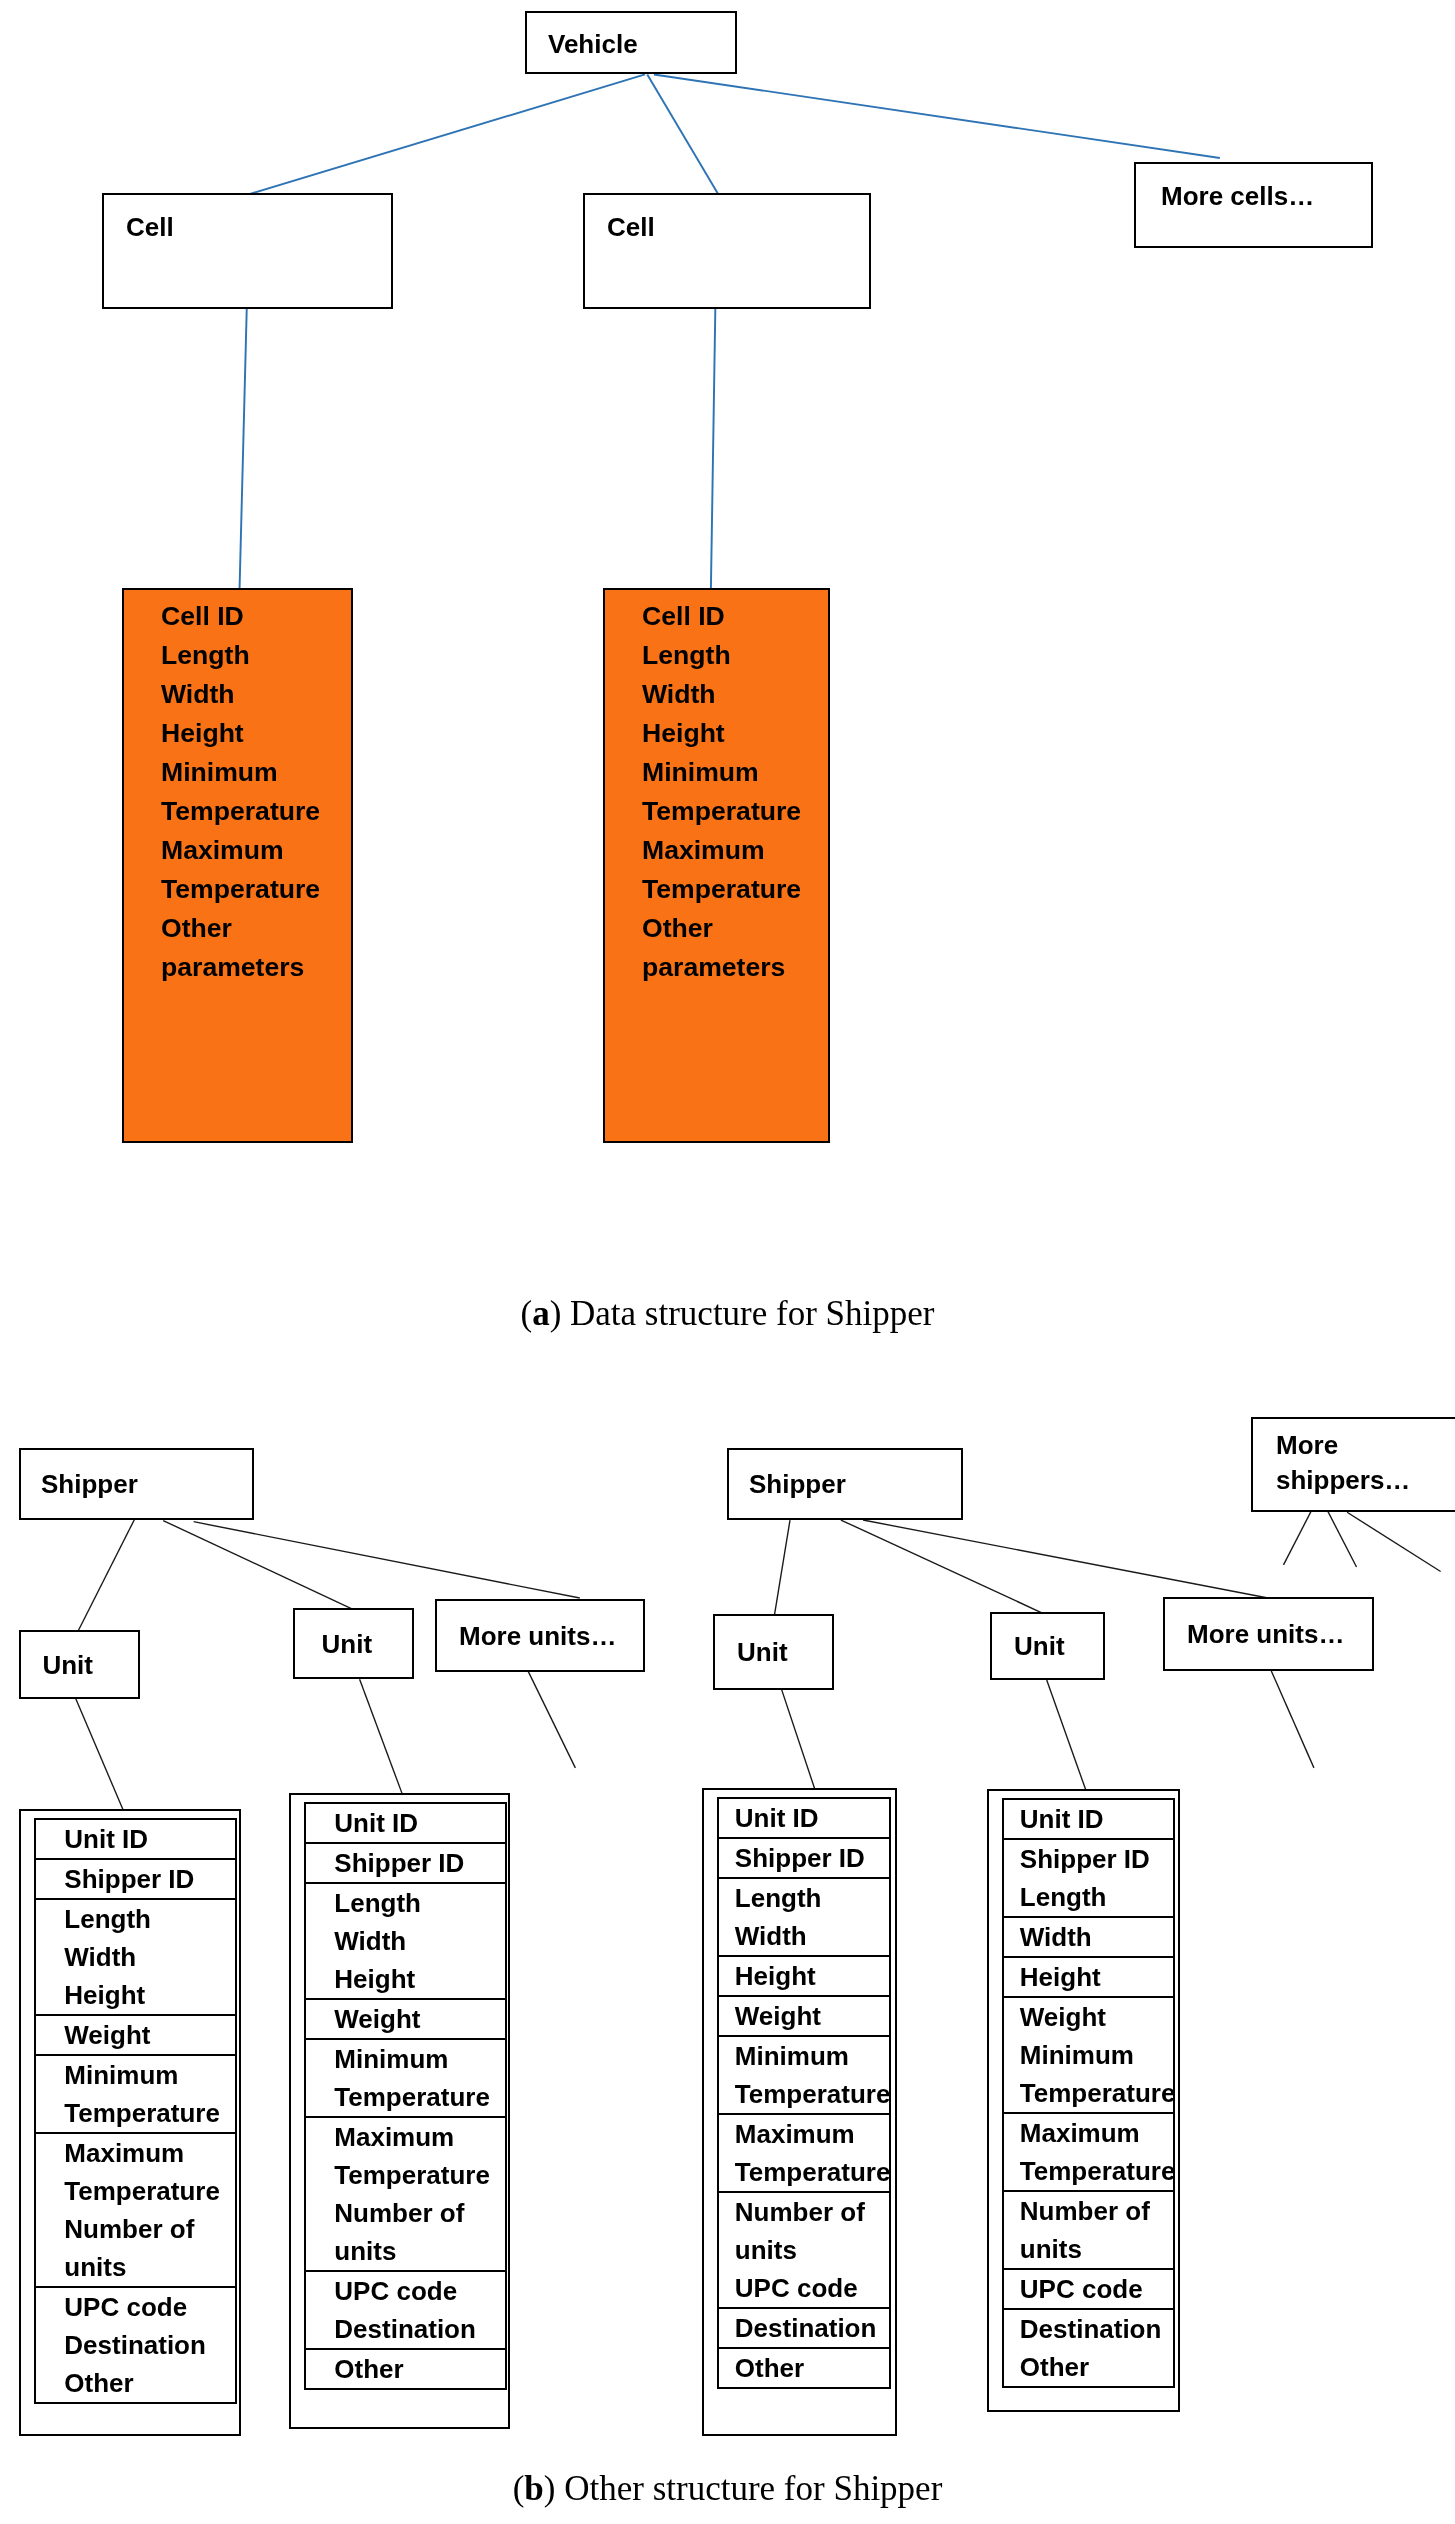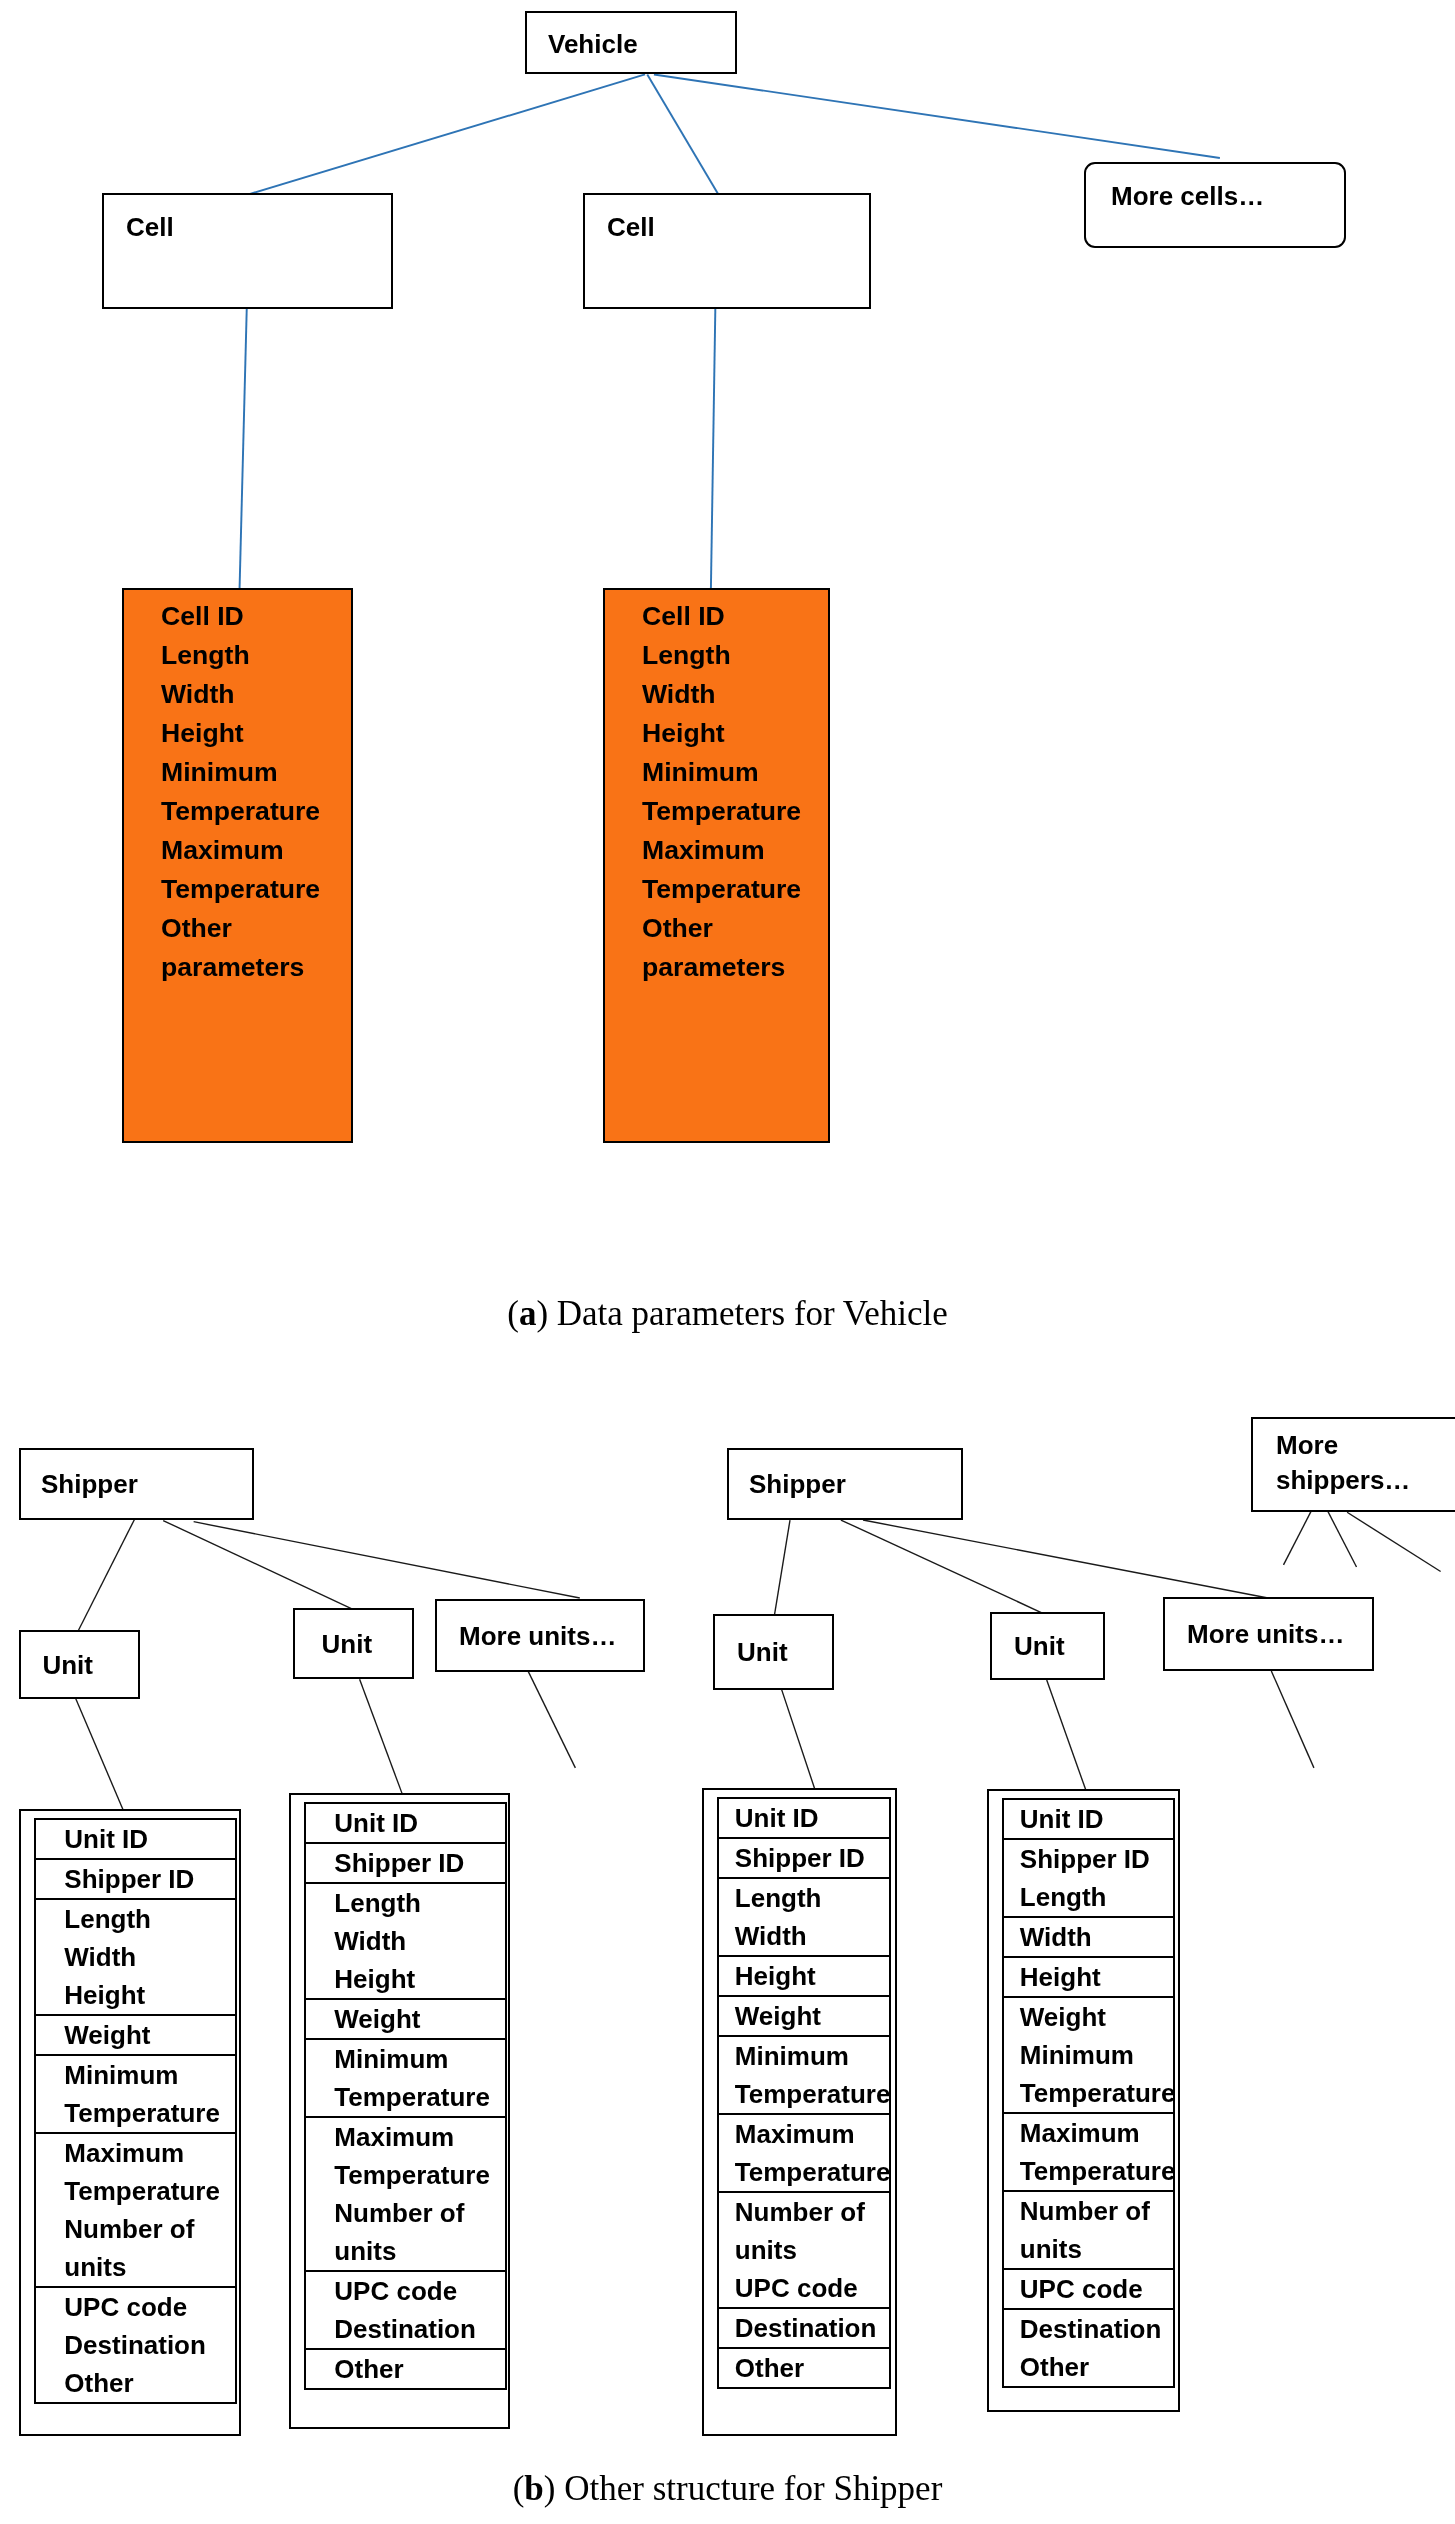--- a/index.html
+++ b/index.html
@@ -68,21 +68,21 @@
       <path d="M2435,2733 L2604,2840"></path>
     </g>
   </svg>
 
   <div class="box a-node" style="left:525px;top:11px;width:212px;height:63px;padding:16.6px 0 0 21px;">Vehicle</div>
 
   <div class="box a-node" style="left:102px;top:193px;width:291px;height:116px;padding:17.7px 0 0 22px;">Cell</div>
 
   <div class="box a-node" style="left:583px;top:193px;width:288px;height:116px;padding:17.7px 0 0 22px;">Cell</div>
 
-  <div class="box a-node" style="left:1084px;top:162px;width:262px;height:86px;padding:17.7px 0 0 25px;border-radius:11px;">More cells…</div>
+  <div class="box a-node" style="left:1134px;top:162px;width:239px;height:86px;padding:17.7px 0 0 25px;">More cells…</div>
 
   <div class="attr-a" style="left:122px;top:588px;width:231px;height:555px;">Cell ID
 Length
 Width
 Height
 Minimum
 Temperature
 Maximum
 Temperature
 Other
@@ -93,21 +93,21 @@
 Width
 Height
 Minimum
 Temperature
 Maximum
 Temperature
 Other
 parameters</div>
 
   <div class="caption" style="top:1294px;">
-    <span>(</span><b>a</b><span>) Data parameters for Vehicle</span>
+    <span>(</span><b>a</b><span>) Data structure for Shipper</span>
   </div>
 
   <div class="box" style="left:19px;top:1448px;width:235px;height:72px;padding:20px 0 0 20px;">Shipper</div>
 
   <div class="box" style="left:727px;top:1448px;width:236px;height:72px;padding:20px 0 0 20px;">Shipper</div>
 
   <div class="box" style="left:1213px;top:1417px;width:237px;height:95px;padding:8.9px 0 0 23px;line-height:35px;margin-left:38px;">More
 shippers…</div>
 
   <div class="box" style="left:19.4px;top:1630px;width:121px;height:69px;padding:19px 0 0 21px;">Unit</div>

